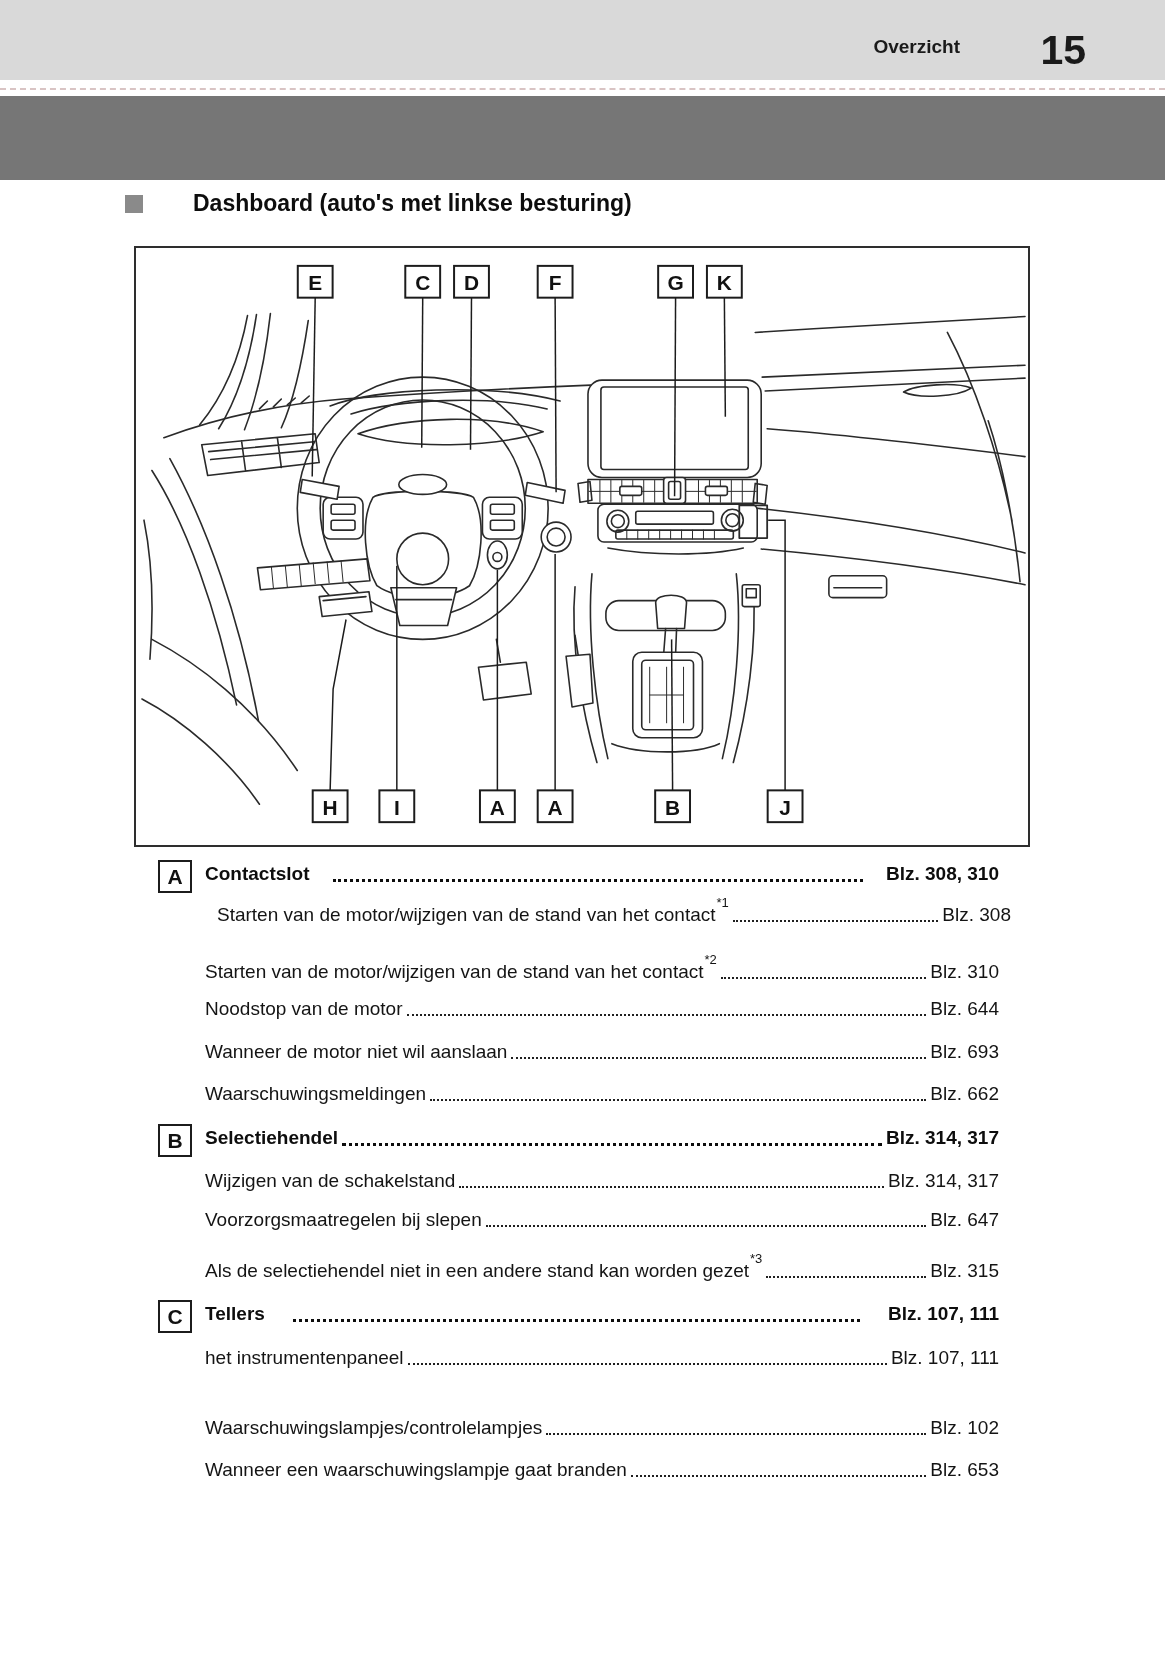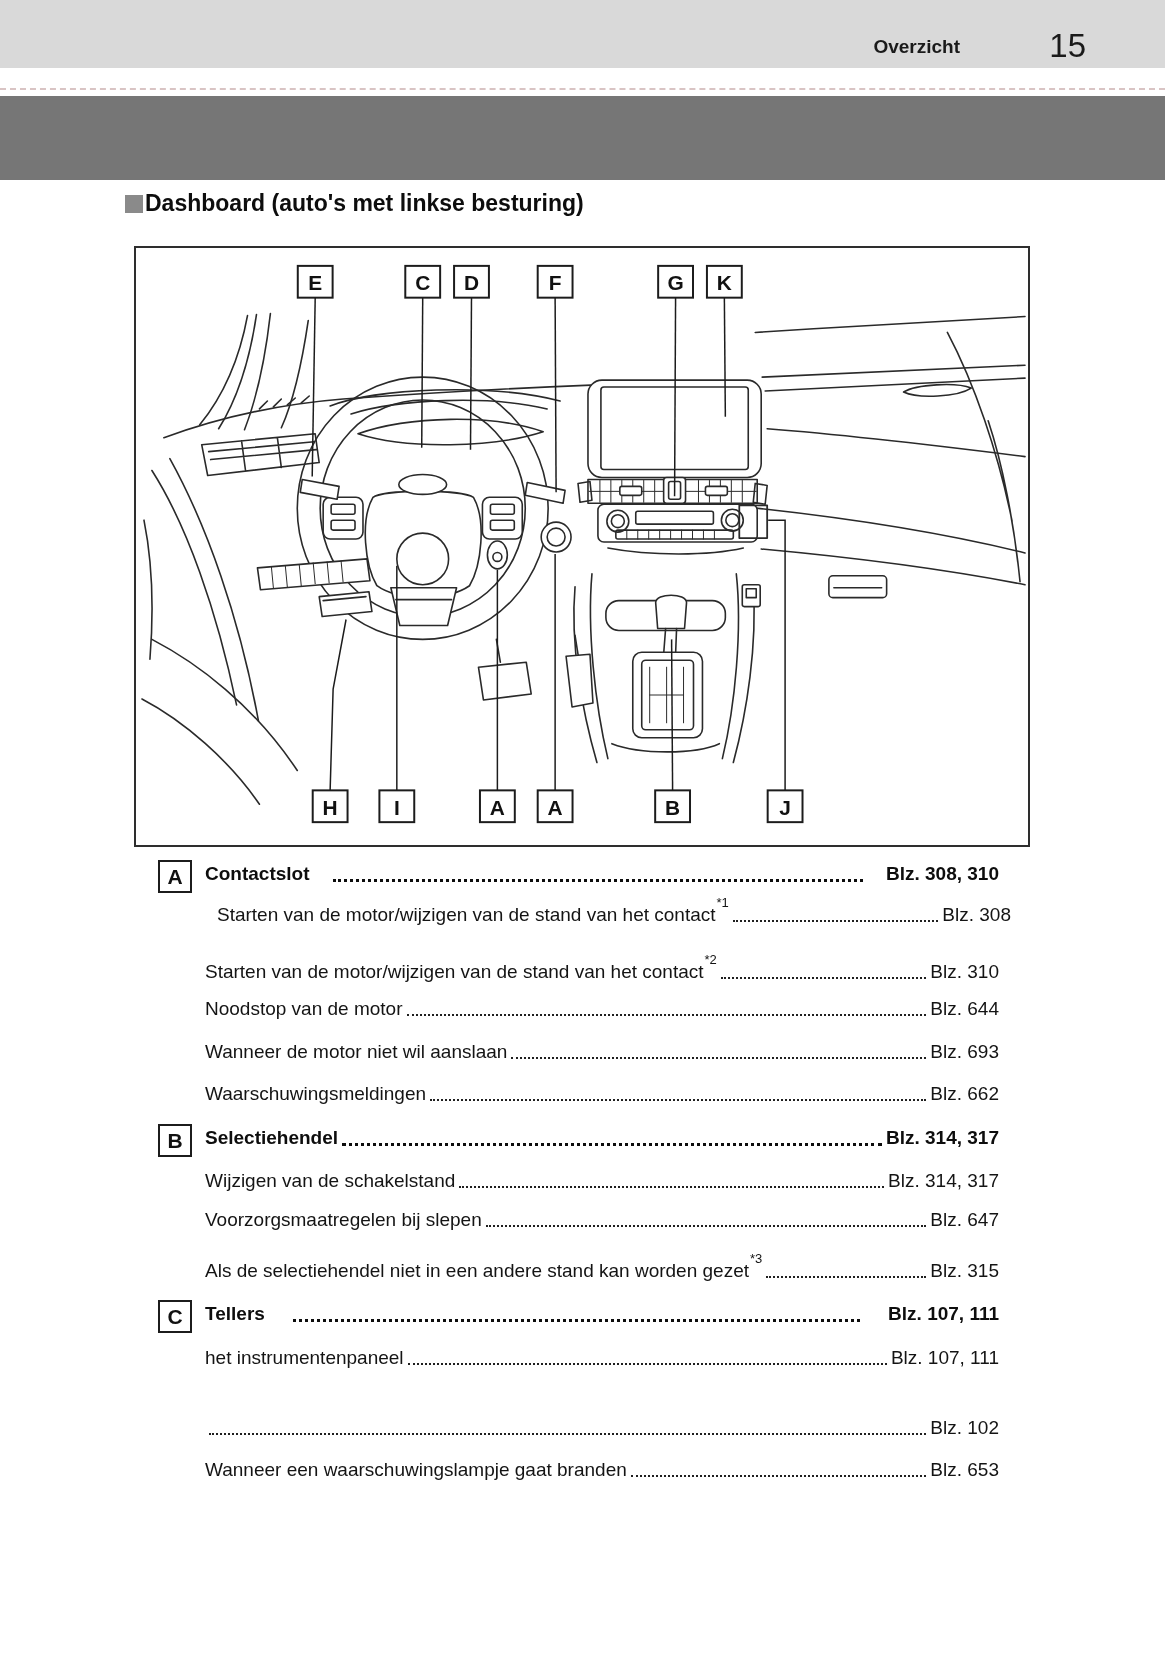--- a/index.html
+++ b/index.html
@@ -1,27 +1,27 @@
 <!DOCTYPE html>
 <html><head>
 <meta charset="utf-8">
 <style>
   html,body{margin:0;padding:0;background:#fff;}
   .page{position:relative;width:1165px;height:1653px;background:#ffffff;overflow:hidden;
         font-family:"Liberation Sans","DejaVu Sans",sans-serif;color:#111;}
   
-  .header-band{position:absolute;left:0;top:0;width:1165px;height:68px;background:#d9d9d9;}
+  .header-band{position:absolute;left:0;top:0;width:1165px;height:80px;background:#d9d9d9;}
   .header-section{position:absolute;top:36px;right:205px;font-size:19px;font-weight:bold;color:#1a1a1a;}
-  .header-page{position:absolute;top:27px;right:79px;font-size:33px;font-weight:normal;color:#1a1a1a;}
+  .header-page{position:absolute;top:27px;right:79px;font-size:41px;font-weight:bold;color:#1a1a1a;}
   .red-rule{position:absolute;left:0;top:88px;width:1165px;border-top:2px dashed #d9c4c4;}
   .chapter-band{position:absolute;left:0;top:96px;width:1165px;height:84px;background:#767676;}
   
   .heading{position:absolute;left:125px;top:190px;display:flex;align-items:center;}
   .heading-square{width:18px;height:18px;background:#8a8a8a;margin-right:2px;flex:none;}
-  .heading-text{font-size:23px;font-weight:bold;color:#0d0d0d;white-space:nowrap;}
+  .heading-text{font-size:23px;font-weight:bold;color:#0d0d0d;white-space:nowrap;margin-left:48px;}
   
   .figure{position:absolute;left:134px;top:246px;width:896px;height:601px;
           border:2px solid #2e2e2e;box-sizing:border-box;background:#fff;}
   .figure svg{position:absolute;left:0;top:0;width:100%;height:100%;}
   
   .toc-letter{position:absolute;left:158px;width:34px;height:33px;border:2px solid #1c1c1c;
               box-sizing:border-box;text-align:center;font-size:21px;font-weight:bold;
               line-height:29px;color:#111;background:#fff;}
   .toc-row{position:absolute;left:205px;width:794px;display:flex;align-items:flex-end;
            font-size:19px;line-height:24px;color:#141414;}
@@ -248,20 +248,21 @@
         <span class="pages">Blz. 107, 111</span>
       </div>
       <div class="toc-row2" style="top: 1343px;">
         <div class="l2">
           <span class="txt">het instrumentenpaneel</span>
           <span class="leader"></span>
           <span class="pages">Blz. 107, 111</span>
         </div>
       </div>
       <div class="toc-row" style="top: 1416px;">
+        <span class="txt">Waarschuwingslampjes/controlelampjes</span>
         <span class="leader"></span>
         <span class="pages">Blz. 102</span>
       </div>
       <div class="toc-row" style="top: 1458px;">
         <span class="txt">Wanneer een waarschuwingslampje gaat branden</span>
         <span class="leader"></span>
         <span class="pages">Blz. 653</span>
       </div>
     </div>
 

